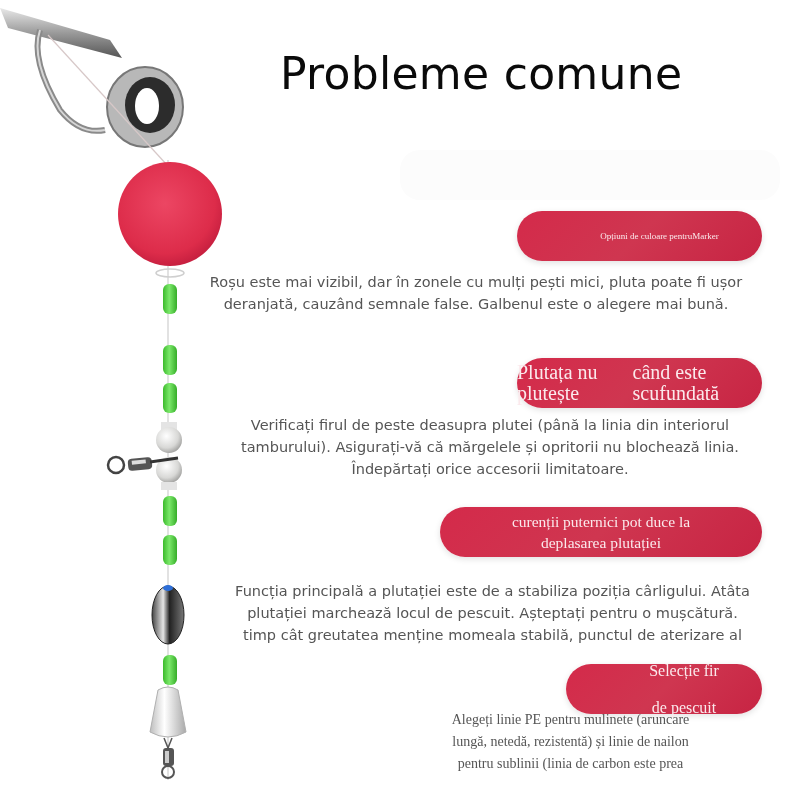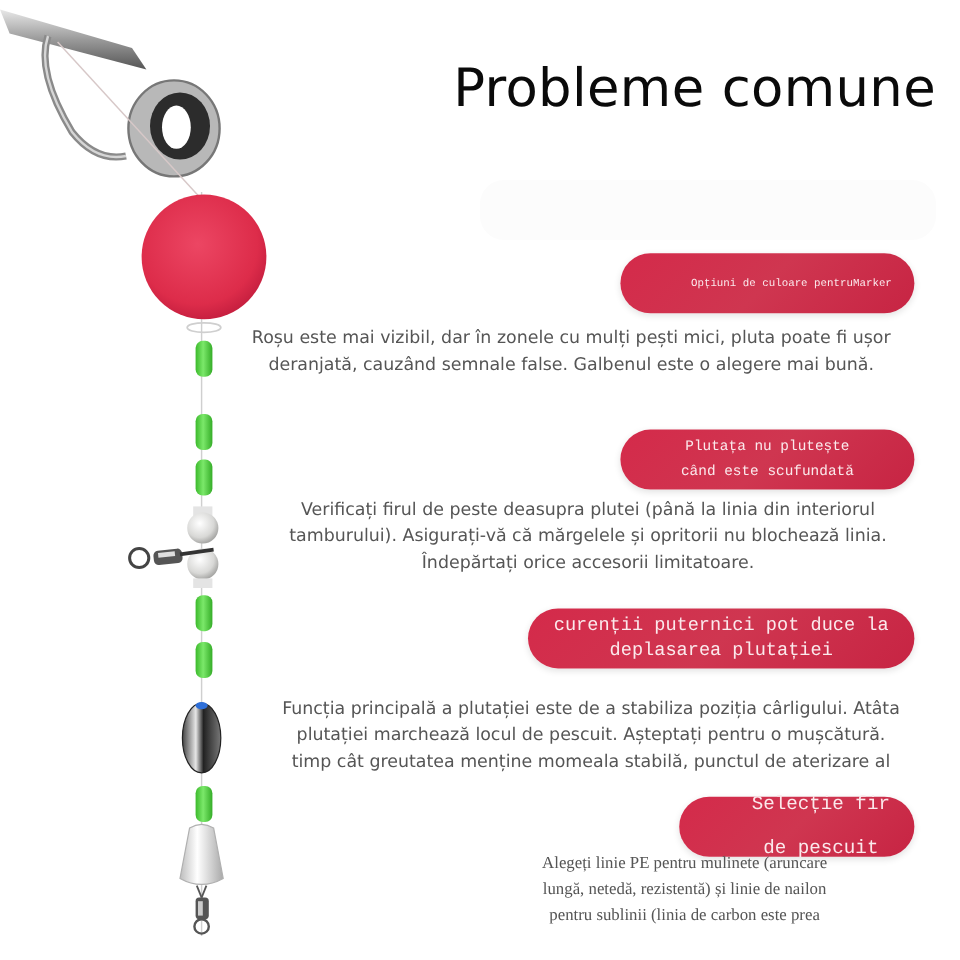--- a/index.html
+++ b/index.html
@@ -1,35 +1,35 @@
 <!DOCTYPE html>
 <html><head>
   <meta charset="utf-8">
   <style>
     * { box-sizing: border-box; margin: 0; padding: 0; }
     html, body { width: 800px; height: 800px; background: #ffffff; overflow: hidden; }
     body { position: relative; font-family: "DejaVu Sans", "Liberation Sans", sans-serif; color: #111; }
 
     .title {
       position: absolute; left: 280px; top: 44px; width: 500px;
-      text-align: right; font-size: 44px; line-height: 60px; color: #0a0a0a;
+      text-align: left; font-size: 44px; line-height: 60px; color: #0a0a0a;
       font-family: "DejaVu Sans", sans-serif; letter-spacing: 0.3px;
     }
     .title-shadow {
       position: absolute; left: 400px; top: 150px; width: 380px; height: 50px;
       background: #fcfcfc; border-radius: 20px;
     }
 
     .pill {
       position: absolute; border-radius: 30px;
       background: linear-gradient(135deg, #d42a4a 0%, #cf3650 50%, #c72443 100%);
       color: #fbe9ec; text-align: left;
       display: flex; align-items: center; justify-content: center;
       box-shadow: 0 2px 6px rgba(0,0,0,0.12);
-      font-family: Liberation Mono, monospace;
+      font-family: Liberation Serif, serif;
     }
     .pill span { display: block; }
 
     .desc {
       position: absolute; text-align: center; color: #555;
       font-size: 15px; line-height: 22px; font-family: "DejaVu Sans", sans-serif;
     }
 
     .illus { position: absolute; left: 0; top: 0; width: 240px; height: 800px; }
   </style>
@@ -126,21 +126,21 @@
   <div>Probleme comune</div>
 </div>
 
 <div class="pill" style="left:517px; top:211px; width:245px; height:50px; font-size:9px; padding-left:40px;">
   <span>Opțiuni de culoare pentruMarker</span>
 </div>
 <div class="desc" style="left:191px; top:271px; width:570px; font-size:14.5px;">
   <span>Roșu este mai vizibil, dar în zonele cu mulți pești mici, pluta poate fi ușor deranjată, cauzând semnale false. Galbenul este o alegere mai bună.</span>
 </div>
 
-<div class="pill" style="left:517px; top:358px; width:245px; height:50px; font-size:12px; line-height:21px; flex-direction:column;">
+<div class="pill" style="left:517px; top:358px; width:245px; height:50px; font-size:20px; line-height:21px; flex-direction:row;">
   <span>Plutața nu plutește</span>
   <span>când este scufundată</span>
 </div>
 <div class="desc" style="left:205px; top:414px; width:570px; font-size:14.5px;">
   <div>Verificați firul de peste deasupra plutei (până la linia din interiorul</div>
   <div>tamburului). Asigurați-vă că mărgelele și opritorii nu blochează linia.</div>
   <div>Îndepărtați orice accesorii limitatoare.</div>
 </div>
 
 <div class="pill" style="left:440px; top:507px; width:322px; height:50px; font-size:15.5px; line-height:21px; flex-direction:column;">

